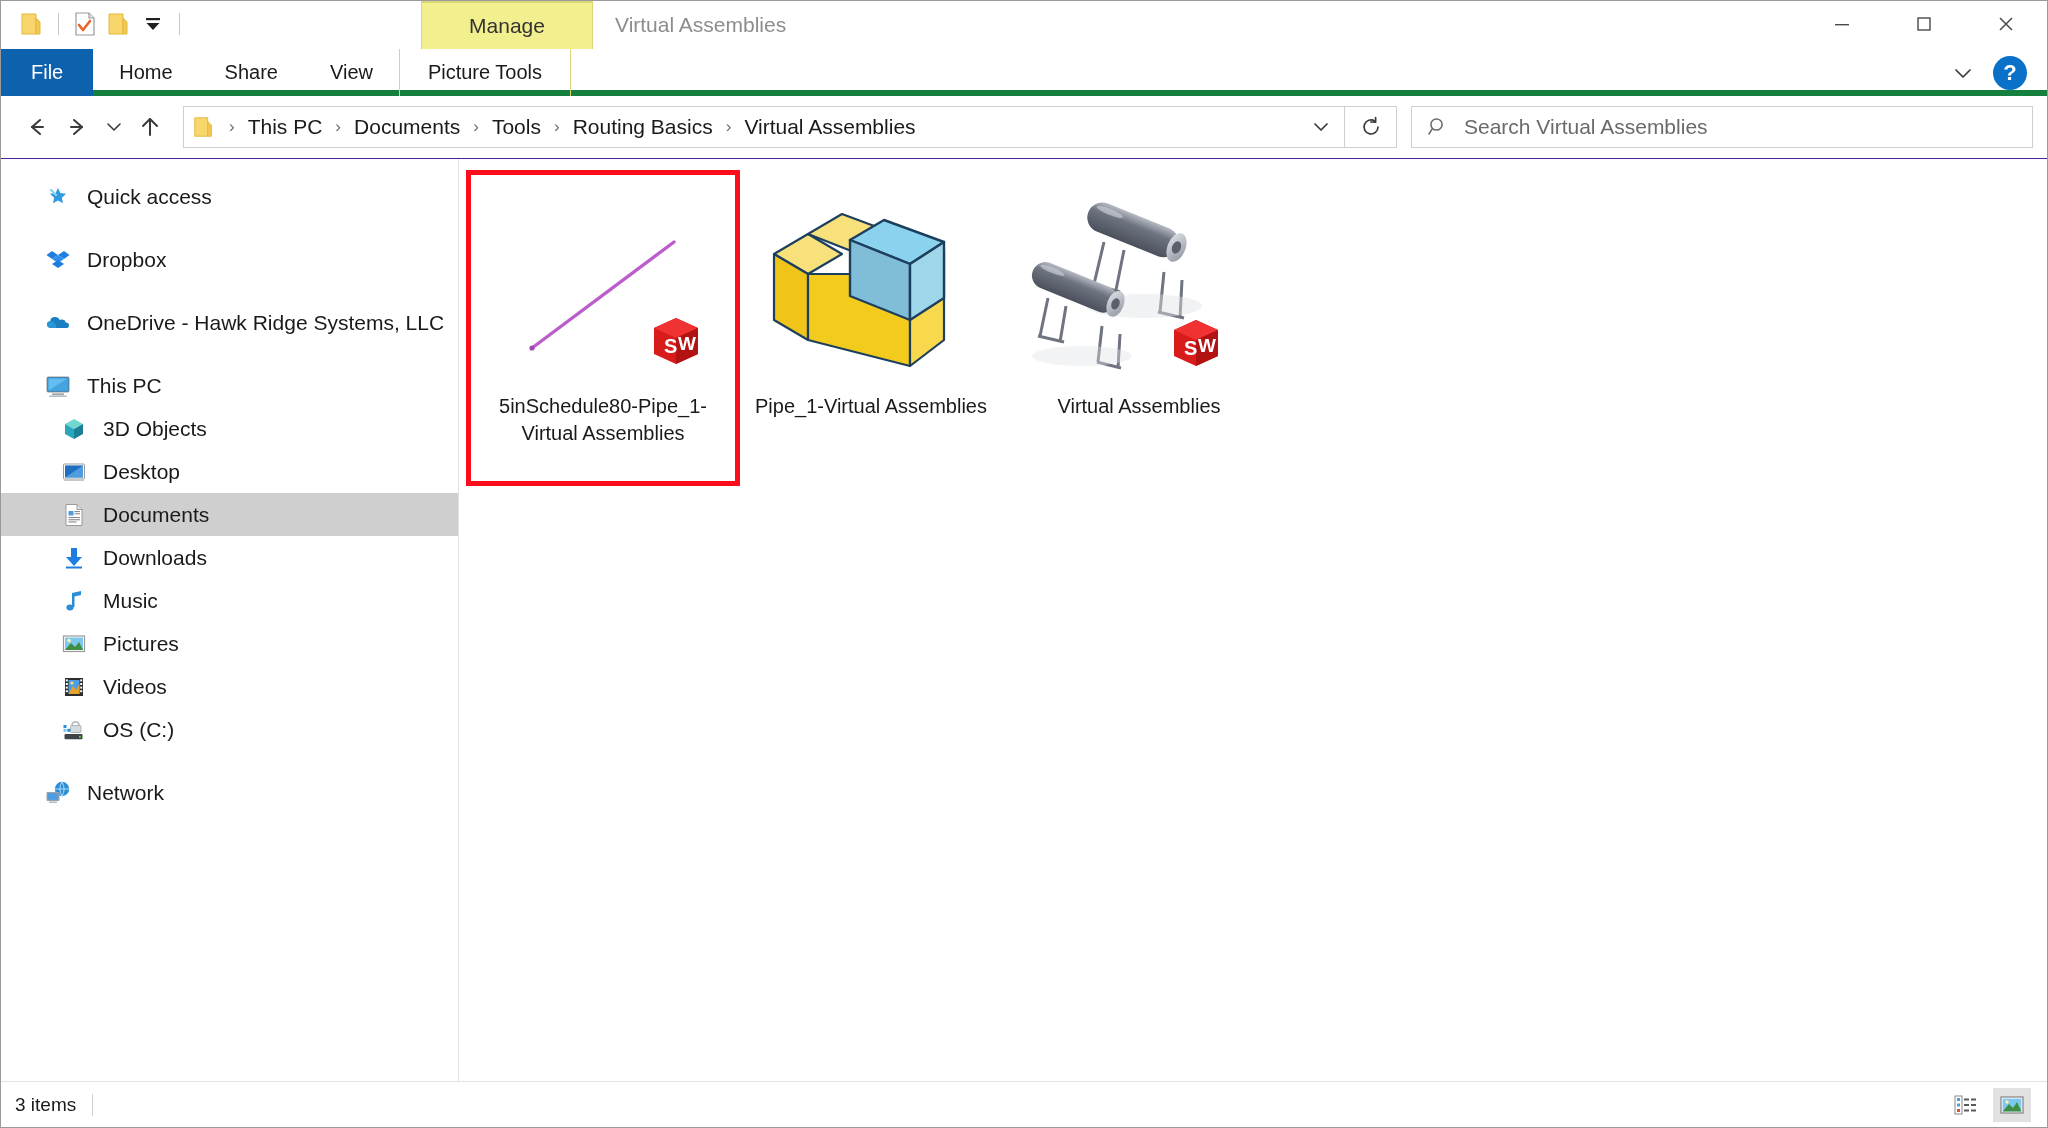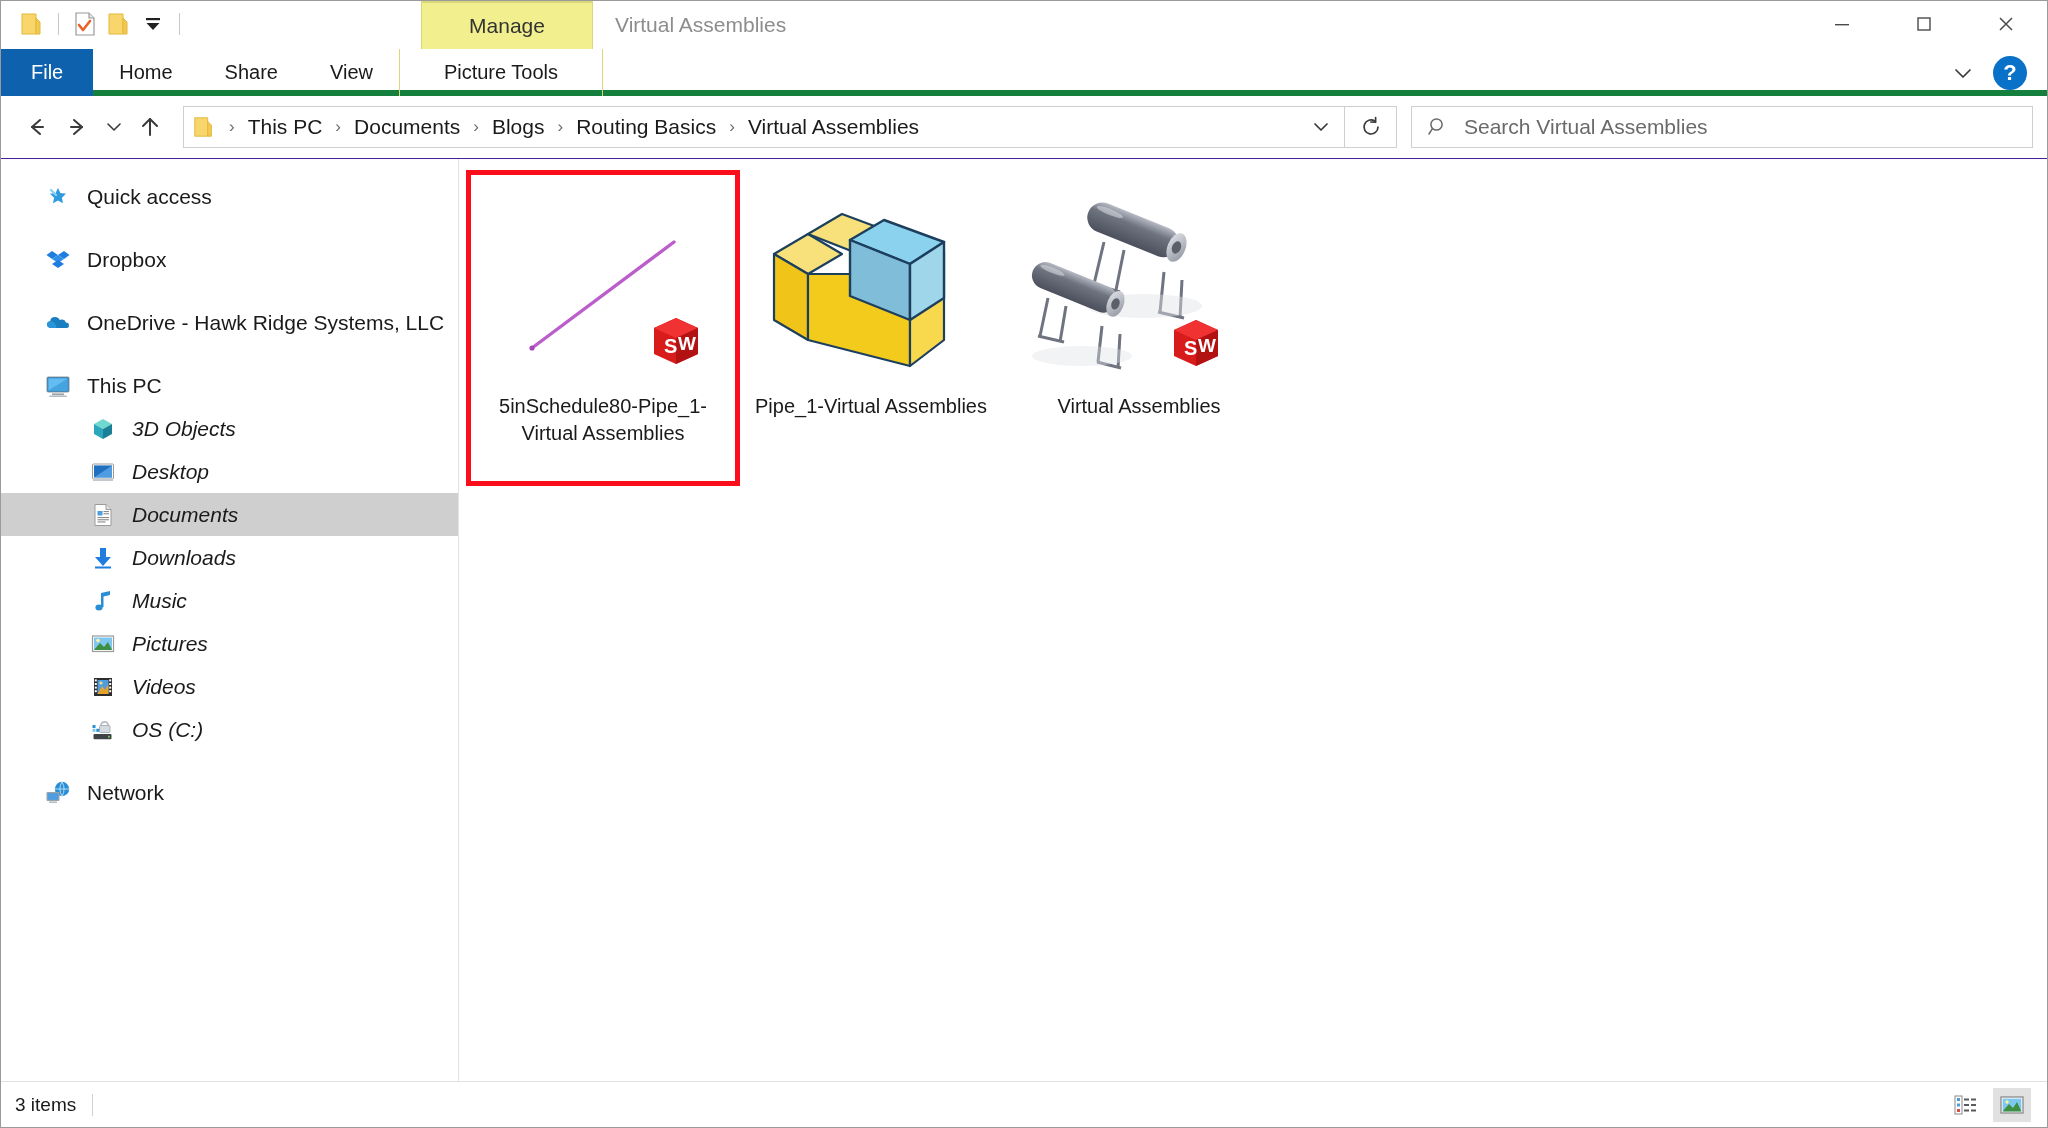--- a/index.html
+++ b/index.html
@@ -122,21 +122,21 @@
 
   .tab.file {
     background: #0e62ad;
     color: #ffffff;
     padding: 0 30px;
   }
 
   .tab.contextual {
     border-left: 1px solid #d9d77a;
     border-right: 1px solid #d9d77a;
-    width: 204px;
+    width: 172px;
     padding: 0;
     color: #1a1a1a;
   }
 
   .ribbon-right {
     position: absolute;
     right: 6px;
     top: 0;
     height: 47px;
     display: flex;
@@ -279,21 +279,21 @@
   .navitem {
     height: 43px;
     display: flex;
     align-items: center;
     padding-left: 42px;
     cursor: default;
     font-size: 21px;
     color: #1a1a1a;
   }
   .navitem.selected { background: #cfcfcf; }
-  .navitem.indent { padding-left: 87px; font-style: italic; }
+  .navitem.indent { padding-left: 58px; }
   .navitem .ico {
     width: 30px; height: 30px;
     margin-right: 14px;
     flex: 0 0 auto;
     display: flex; align-items: center; justify-content: center;
   }
   .navitem .lbl { white-space: nowrap; overflow: hidden; text-overflow: ellipsis; }
   .nav-gap { height: 20px; }
 
   
@@ -488,21 +488,21 @@
           <path d="M17 7 l4 4 l0 12 l-4 0 z" fill="#f3c952" stroke="#e0b93c" stroke-width="1"></path>
         </svg>
       </span>
 
       <div class="crumbs">
         <span class="crumb-sep">›</span>
         <span class="crumb">This PC</span>
         <span class="crumb-sep">›</span>
         <span class="crumb">Documents</span>
         <span class="crumb-sep">›</span>
-        <span class="crumb">Blogs</span>
+        <span class="crumb">Tools</span>
         <span class="crumb-sep">›</span>
         <span class="crumb">Routing Basics</span>
         <span class="crumb-sep">›</span>
         <span class="crumb">Virtual Assemblies</span>
       </div>
 
       <span class="crumb-drop">
         <svg width="20" height="20" viewBox="0 0 20 20">
           <path d="M4 7 L10 13 L16 7" fill="none" stroke="#3a3a3a" stroke-width="1.7" stroke-linecap="round" stroke-linejoin="round"></path>
         </svg>

